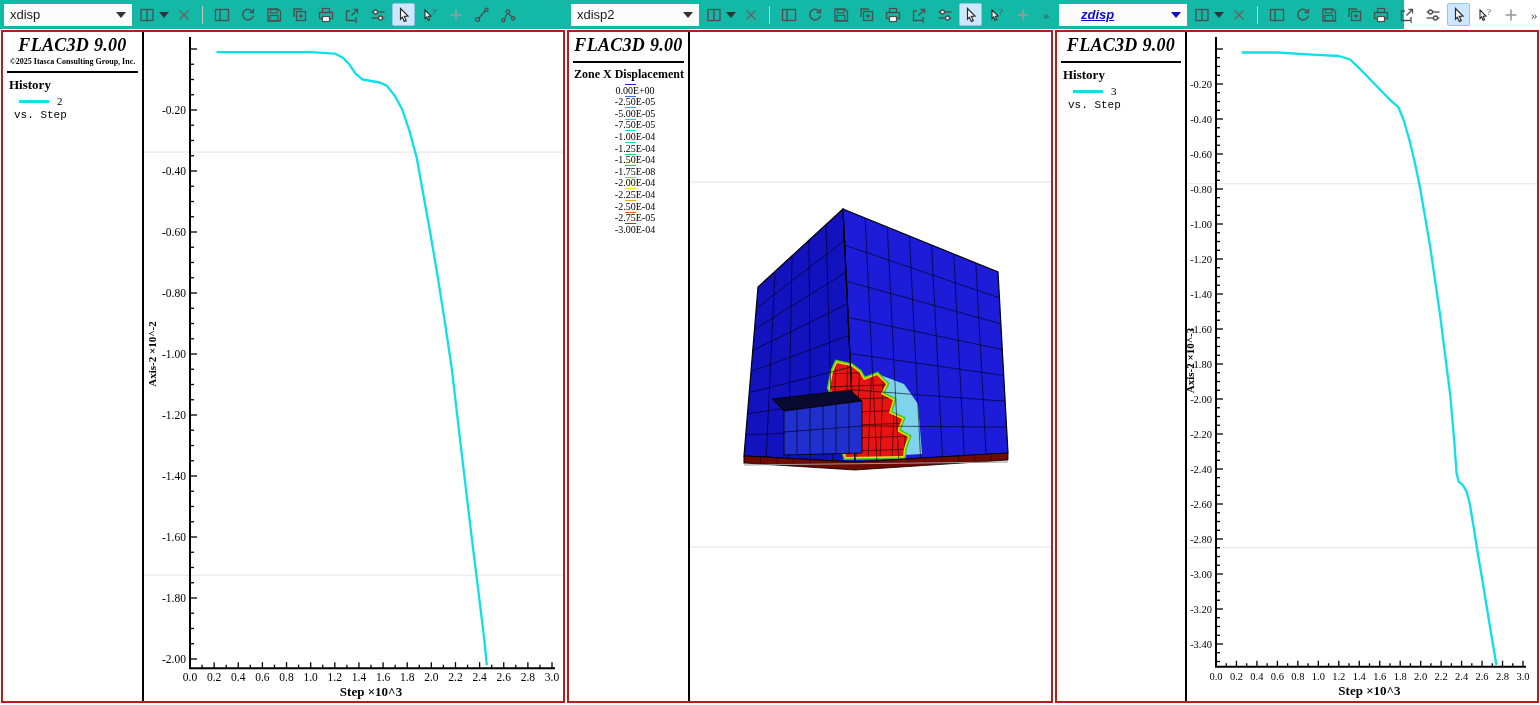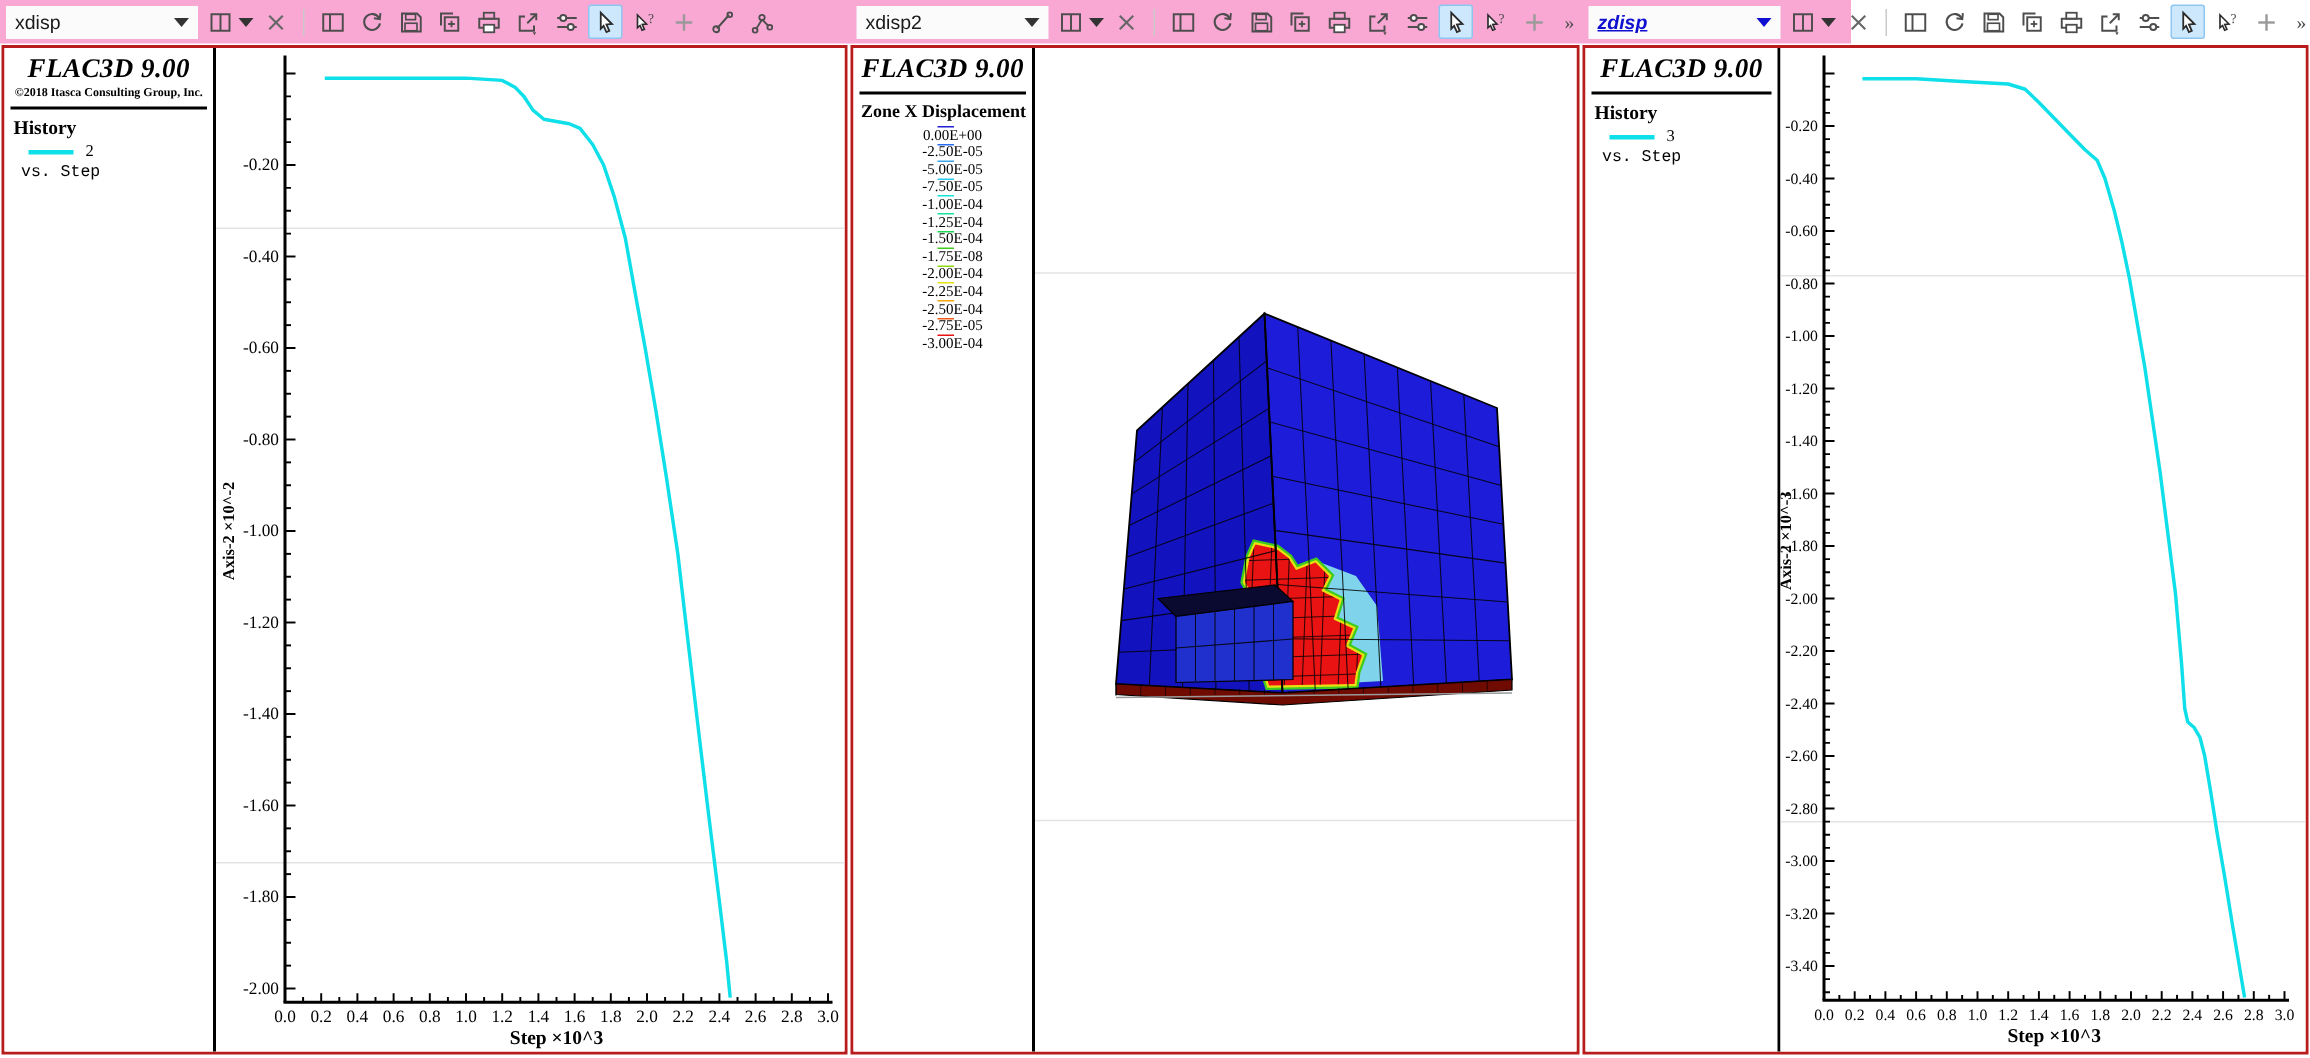--- a/index.html
+++ b/index.html
@@ -1,25 +1,25 @@
 <!DOCTYPE html>
 <html><head>
 <meta charset="utf-8">
 <style>
   * { margin:0; padding:0; box-sizing:border-box; }
   html,body { width:1540px; height:705px; background:#ffffff; overflow:hidden;
               font-family:"Liberation Sans", sans-serif; }
 
   
-  .toolbar { position:absolute; top:0; left:0; width:1234px; height:29px; background:#f9a8d4; }
+  .toolbar { position:absolute; top:0; left:0; width:1404px; height:29px; background:#14b8a6; }
   .tgroup { position:absolute; top:0; height:29px; display:flex; align-items:center; gap:3px; }
   .tname { display:flex; align-items:center; justify-content:space-between; width:128px;
            height:22px; padding:0 6px; font-size:13px; color:#1a1a1a; background:#fbfbfb; cursor:pointer; }
   .tname .nm { font-style:normal; }
-  .tname.active .nm { color:#0f0fd0; font-style:italic; font-weight:bold; text-decoration:underline; }
+  .tname.active .nm { color:#0f0fd0; font-style:italic; font-weight:bold; text-decoration:underline;margin-left:16px; }
   .caret { width:0; height:0; border-left:5px solid transparent; border-right:5px solid transparent;
            border-top:6px solid #333; display:inline-block; }
   .tname.active .caret { border-top-color:#0f0fd0; }
   .ibtn { width:23px; height:23px; display:flex; align-items:center; justify-content:center;
           border:1px solid transparent; border-radius:2px; cursor:pointer; color:#4d4d4d; }
   .ibtn.sel { background:#cde8fc; border-color:#8ec6f2; }
   .ibtn svg { display:block; }
   .tsep { width:1px; height:18px; background:#c9c9c9; margin:0 4px; }
 
   
@@ -343,21 +343,21 @@
         <svg width="18" height="18">
           <text x="3" y="13" font-size="13" font-family="Liberation Sans, sans-serif" fill="#4d4d4d">»</text>
         </svg>
       </div>
     </div>
 </div>
 
 <div class="pane" id="pane1">
   <div class="legendbox">
     <div class="ltitle">FLAC3D 9.00</div>
-    <div class="lcopy">©2018 Itasca Consulting Group, Inc.</div>
+    <div class="lcopy">©2025 Itasca Consulting Group, Inc.</div>
     <hr class="lrule">
     <div class="lsect">History</div>
     <div class="serrow">
       <span class="serline hline" style="background: rgb(15, 223, 232);"></span>
       <span>2</span>
     </div>
     <div class="lvs">vs. Step</div>
   </div>
   <div class="viewbox">
     <svg id="chart1" width="419" height="669">

